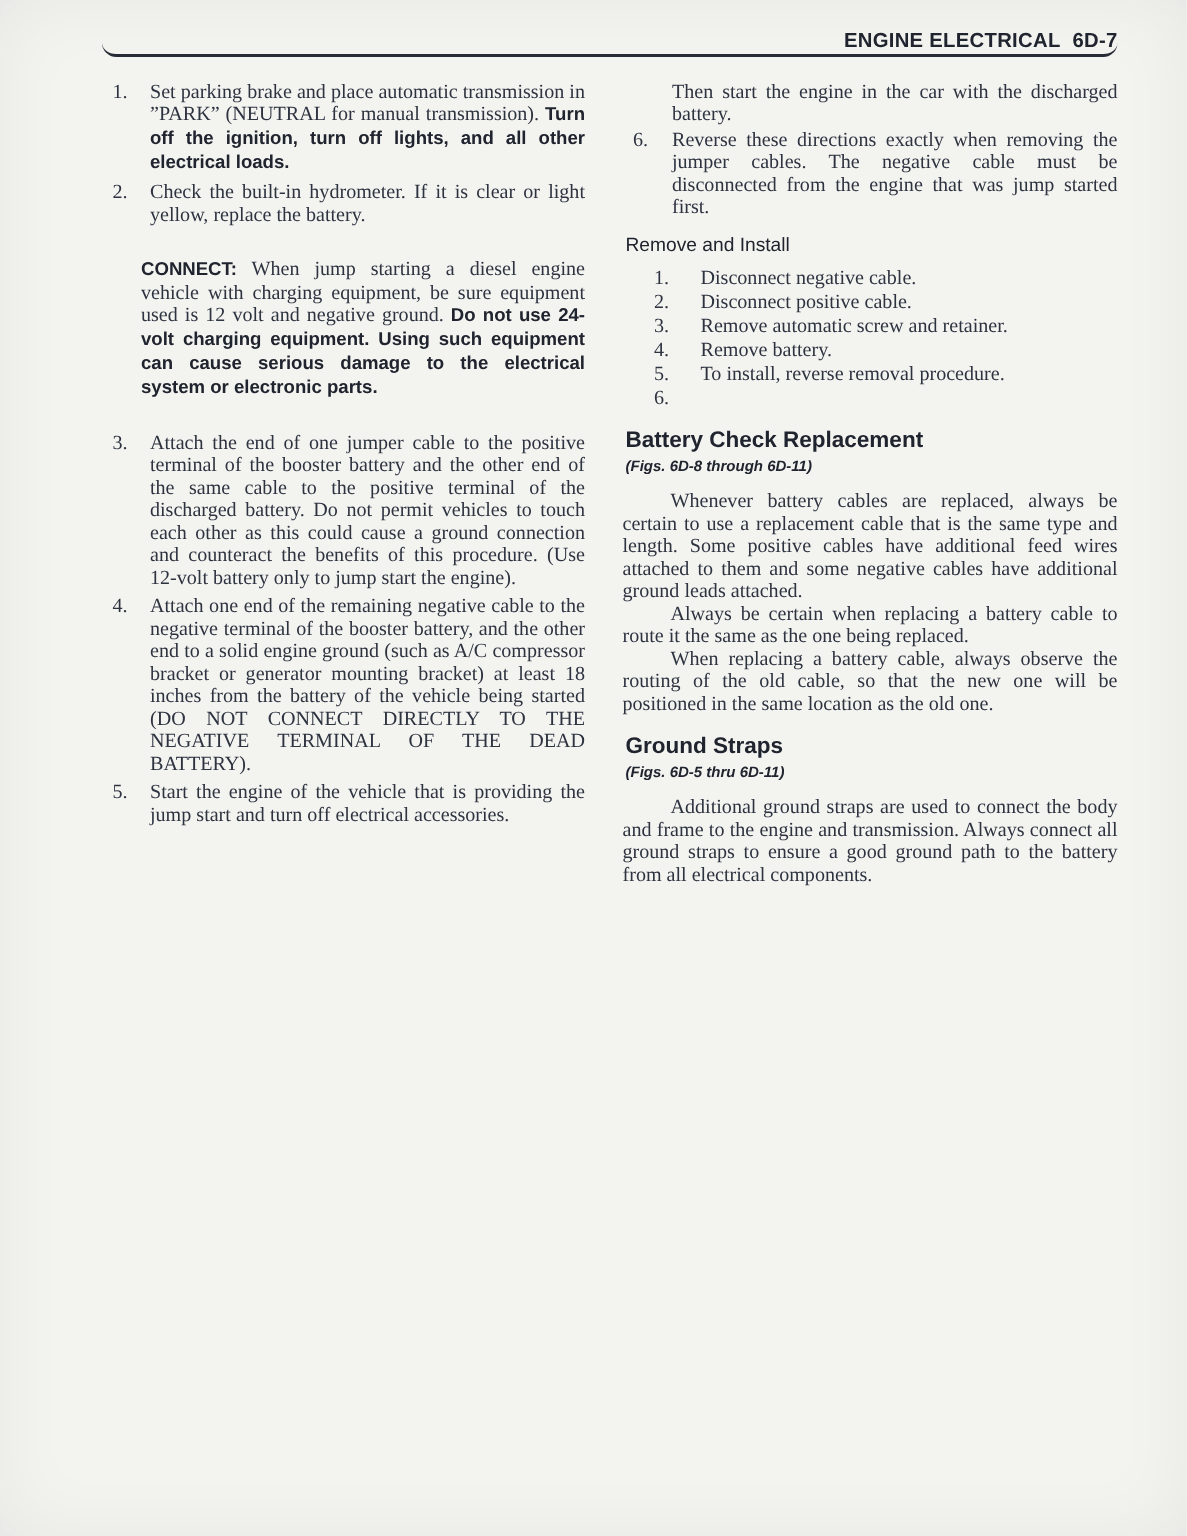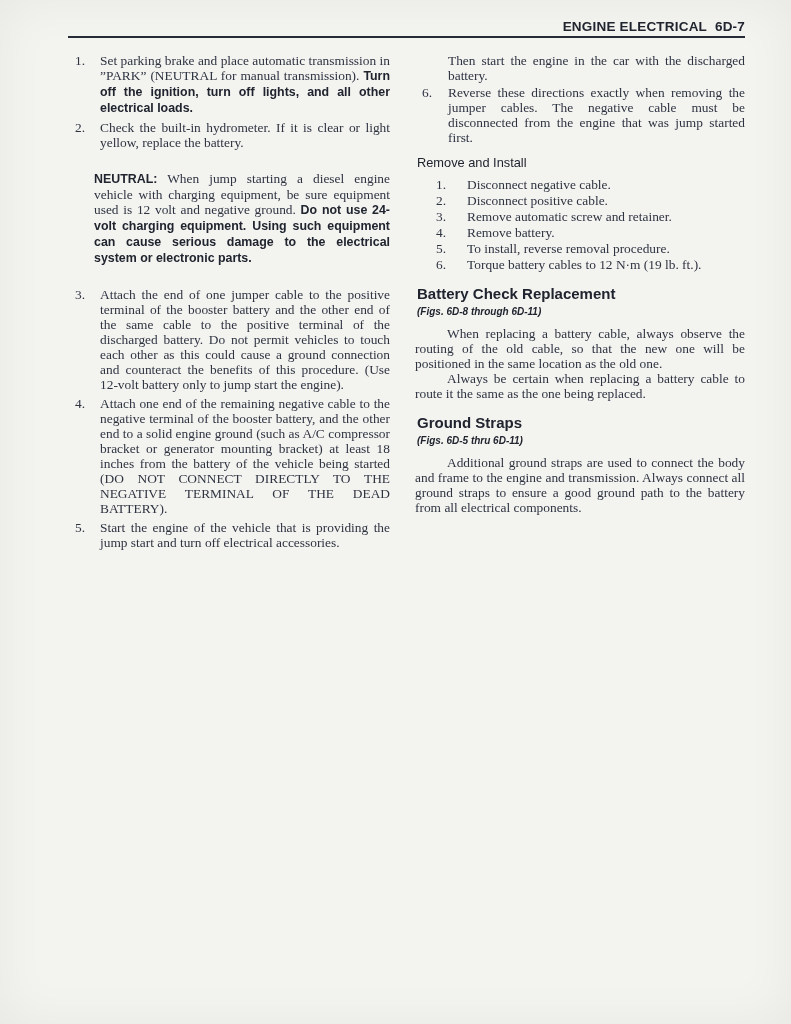--- a/index.html
+++ b/index.html
@@ -1,15 +1,15 @@
 <!DOCTYPE html>
 <html><head>
 <meta charset="utf-8">
 <style>
-  * { box-sizing: border-box; }
+  * { box-sizing: border-box; border-radius: 12px; }
   html, body { margin: 0; padding: 0; }
   body {
     width: 791px; height: 1024px;
     background: #e9e9e7;
     font-family: "Liberation Serif", serif;
   }
   .page {
     position: relative;
     width: 791px; height: 1024px;
     background: #f3f3f0;
@@ -96,21 +96,21 @@
       <div class="li">
         <span class="num">1.</span>
         <div class="txt"><span>Set parking brake and place automatic transmission in ”PARK” (NEUTRAL for manual transmission). </span><span class="bold-sans">Turn off the ignition, turn off lights, and all other electrical loads.</span></div>
       </div>
 
       <div class="li">
         <span class="num">2.</span>
         <div class="txt">Check the built-in hydrometer. If it is clear or light yellow, replace the battery.</div>
       </div>
 
-      <div class="notice"><span class="bold-sans">NEUTRAL:</span><span> When jump starting a diesel engine vehicle with charging equipment, be sure equipment used is 12 volt and negative ground. </span><span class="bold-sans">Do not use 24-volt charging equipment. Using such equipment can cause serious damage to the electrical system or electronic parts.</span></div>
+      <div class="notice"><span class="bold-sans">CONNECT:</span><span> When jump starting a diesel engine vehicle with charging equipment, be sure equipment used is 12 volt and negative ground. </span><span class="bold-sans">Do not use 24-volt charging equipment. Using such equipment can cause serious damage to the electrical system or electronic parts.</span></div>
 
       <div class="li">
         <span class="num">3.</span>
         <div class="txt">Attach the end of one jumper cable to the positive terminal of the booster battery and the other end of the same cable to the positive terminal of the discharged battery. Do not permit vehicles to touch each other as this could cause a ground connection and counteract the benefits of this procedure. (Use 12-volt battery only to jump start the engine).</div>
       </div>
 
       <div class="li">
         <span class="num">4.</span>
         <div class="txt">Attach one end of the remaining negative cable to the negative terminal of the booster battery, and the other end to a solid engine ground (such as A/C compressor bracket or generator mounting bracket) at least 18 inches from the battery of the vehicle being started (DO NOT CONNECT DIRECTLY TO THE NEGATIVE TERMINAL OF THE DEAD BATTERY).</div>
       </div>
@@ -149,28 +149,28 @@
         <div class="li">
           <span class="num">4.</span>
           <div class="txt">Remove battery.</div>
         </div>
         <div class="li">
           <span class="num">5.</span>
           <div class="txt">To install, reverse removal procedure.</div>
         </div>
         <div class="li">
           <span class="num">6.</span>
-          <div class="txt">Torque battery cables to 12 N·m (19 lb. ft.).</div>
         </div>
       </div>
 
       <div class="h2">Battery Check Replacement</div>
       <div class="figs">(Figs. 6D-8 through 6D-11)</div>
+      <p class="para">Whenever battery cables are replaced, always be certain to use a replacement cable that is the same type and length. Some positive cables have additional feed wires attached to them and some negative cables have additional ground leads attached.</p>
+      <p class="para">Always be certain when replacing a battery cable to route it the same as the one being replaced.</p>
       <p class="para">When replacing a battery cable, always observe the routing of the old cable, so that the new one will be positioned in the same location as the old one.</p>
-      <p class="para">Always be certain when replacing a battery cable to route it the same as the one being replaced.</p>
 
       <div class="h2">Ground Straps</div>
       <div class="figs">(Figs. 6D-5 thru 6D-11)</div>
       <p class="para">Additional ground straps are used to connect the body and frame to the engine and transmission. Always connect all ground straps to ensure a good ground path to the battery from all electrical components.</p>
 
     </div>
 
   </div>
 
 </div>

